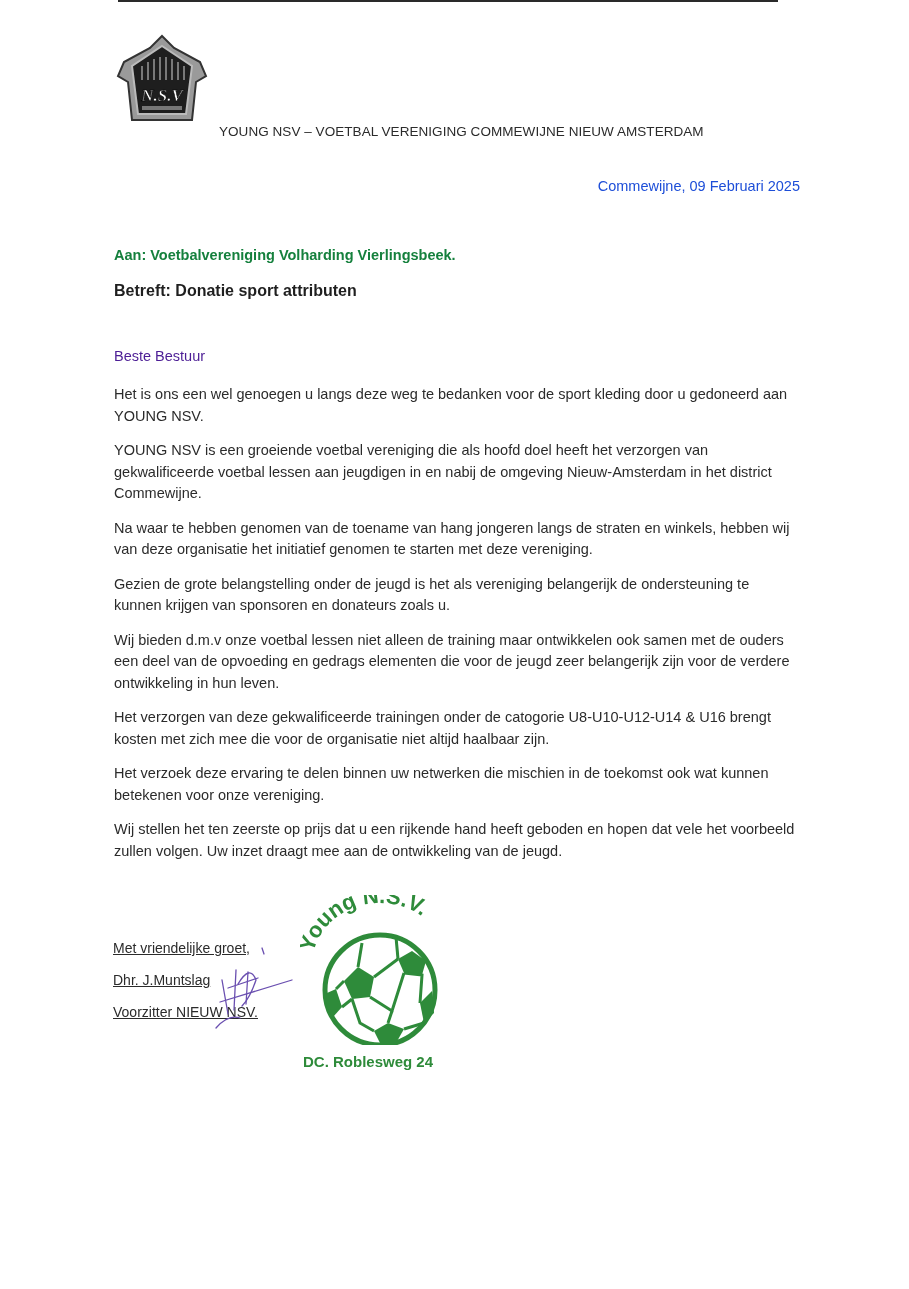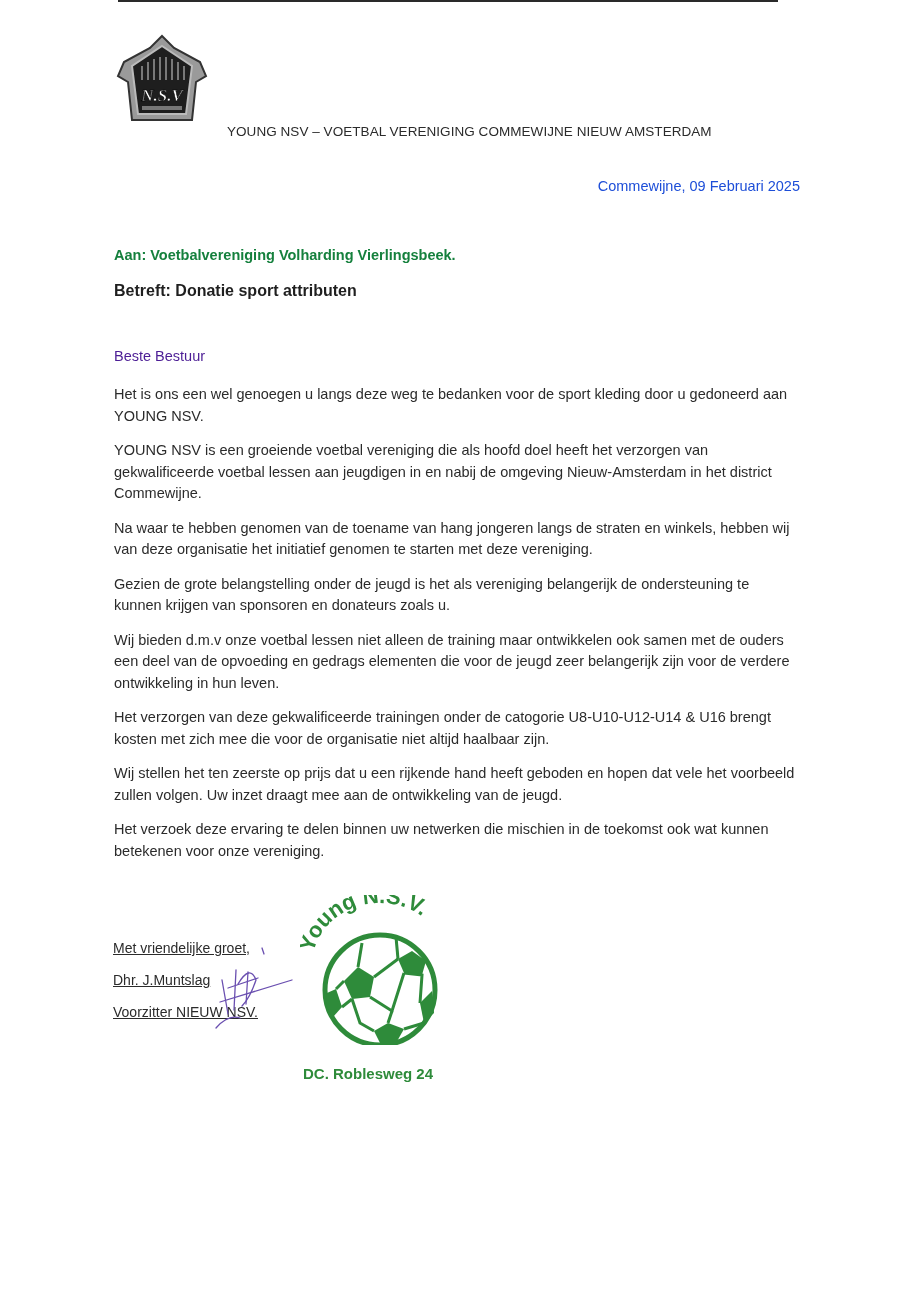--- a/index.html
+++ b/index.html
@@ -1,31 +1,31 @@
 <!DOCTYPE html>
 <html><head>
 <meta charset="utf-8">
 <style>
   html, body { margin: 0; padding: 0; background: #ffffff; }
   body { width: 909px; height: 1289px; position: relative; overflow: hidden;
          font-family: "Liberation Sans", "DejaVu Sans", sans-serif; color: #222; }
   .topline { position: absolute; left: 118px; top: 0; width: 660px; height: 2px; background: #2a2a2a; }
   .logo { position: absolute; left: 112px; top: 32px; width: 100px; height: 100px; font-style: italic; }
-  .org-header { position: absolute; left: 219px; top: 124px; font-size: 13.5px; color: #2b2b2b; letter-spacing: 0.05px; margin-left: 8px; }
+  .org-header { position: absolute; left: 219px; top: 124px; font-size: 13.5px; color: #2b2b2b; letter-spacing: 0.05px; }
   .date { position: absolute; right: 109px; top: 178px; font-size: 14.5px; color: #1d4ed8; }
   .aan { position: absolute; left: 114px; top: 247px; font-size: 14.5px; font-weight: bold; color: #15803d; }
   .betreft { position: absolute; left: 114px; top: 282px; font-size: 16px; font-weight: bold; color: #1f1f1f; }
   .salutation { position: absolute; left: 114px; top: 348px; font-size: 14.5px; color: #4c1d95; }
   .body-text { position: absolute; left: 114px; top: 384px; width: 700px; font-size: 14.5px; line-height: 21.5px; color: #2b2b2b; }
   .body-text p { margin: 0 14px 13px 0; }
   .closing { position: absolute; left: 113px; top: 938px; font-size: 14px; color: #2b2b2b; }
   .closing div { height: 32px; line-height: 20px; text-decoration: underline; }
   .signature { position: absolute; left: 198px; top: 944px; width: 100px; height: 90px; }
   .stamp { position: absolute; left: 300px; top: 895px; width: 160px; height: 150px; }
-  .stamp-address { position: absolute; left: 303px; top: 1053px; font-size: 15px; font-weight: bold; color: #2e8b3a; margin-top: 12px; }
+  .stamp-address { position: absolute; left: 303px; top: 1053px; font-size: 15px; font-weight: bold; color: #2e8b3a; }
 </style>
 </head>
 <body>
 
 <div class="topline"></div>
 
 <div class="logo">
   <svg width="100" height="100" viewBox="0 0 100 100">
     <polygon points="50,4 62,16 88,30 94,44 84,50 80,88 20,88 16,50 6,44 12,30 38,16" fill="#9a9a9a" stroke="#333" stroke-width="2"></polygon>
     <polygon points="50,14 80,34 74,82 26,82 20,34" fill="#1e1e1e" stroke="#bbb" stroke-width="2"></polygon>
@@ -53,22 +53,22 @@
 
 <div class="salutation">Beste Bestuur</div>
 
 <div class="body-text">
   <p>Het is ons een wel genoegen u langs deze weg te bedanken voor de sport kleding door u gedoneerd aan YOUNG NSV.</p>
   <p>YOUNG NSV is een groeiende voetbal vereniging die als hoofd doel heeft het verzorgen van gekwalificeerde voetbal lessen aan jeugdigen in en nabij de omgeving Nieuw-Amsterdam in het district Commewijne.</p>
   <p>Na waar te hebben genomen van de toename van hang jongeren langs de straten en winkels, hebben wij van deze organisatie het initiatief genomen te starten met deze vereniging.</p>
   <p>Gezien de grote belangstelling onder de jeugd is het als vereniging belangerijk de ondersteuning te kunnen krijgen van sponsoren en donateurs zoals u.</p>
   <p>Wij bieden d.m.v onze voetbal lessen niet alleen de training maar ontwikkelen ook samen met de ouders een deel van de opvoeding en gedrags elementen die voor de jeugd zeer belangerijk zijn voor de verdere ontwikkeling in hun leven.</p>
   <p>Het verzorgen van deze gekwalificeerde trainingen onder de catogorie U8-U10-U12-U14 &amp; U16 brengt kosten met zich mee die voor de organisatie niet altijd haalbaar zijn.</p>
+  <p>Het verzoek deze ervaring te delen binnen uw netwerken die mischien in de toekomst ook wat kunnen betekenen voor onze vereniging.</p>
   <p>Wij stellen het ten zeerste op prijs dat u een rijkende hand heeft geboden en hopen dat vele het voorbeeld zullen volgen. Uw inzet draagt mee aan de ontwikkeling van de jeugd.</p>
-  <p>Het verzoek deze ervaring te delen binnen uw netwerken die mischien in de toekomst ook wat kunnen betekenen voor onze vereniging.</p>
 </div>
 
 <div class="closing">
   <div>Met vriendelijke groet,</div>
   <div>Dhr. J.Muntslag</div>
   <div>Voorzitter NIEUW NSV.</div>
 </div>
 
 <div class="signature">
   <svg width="100" height="90" viewBox="0 0 100 90">

